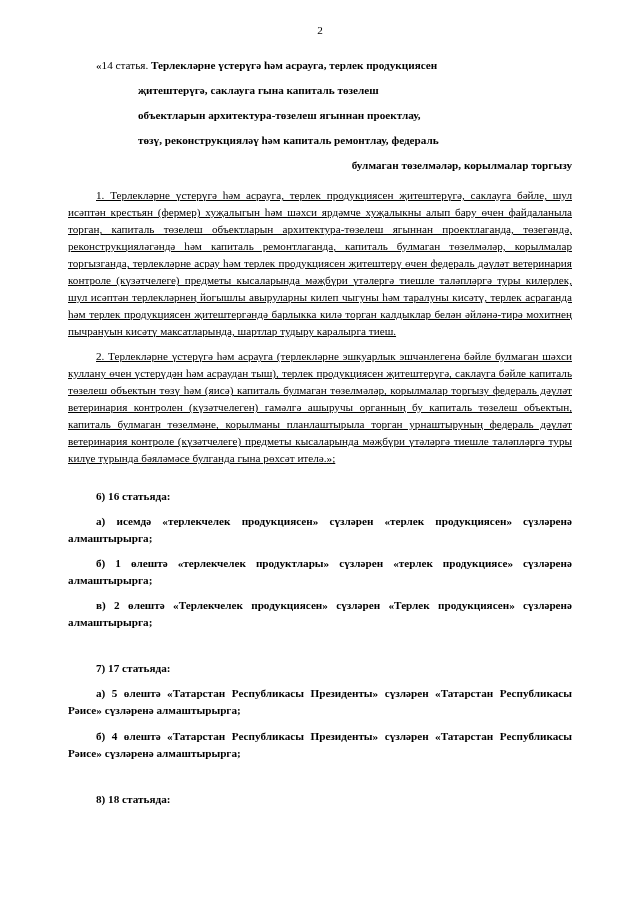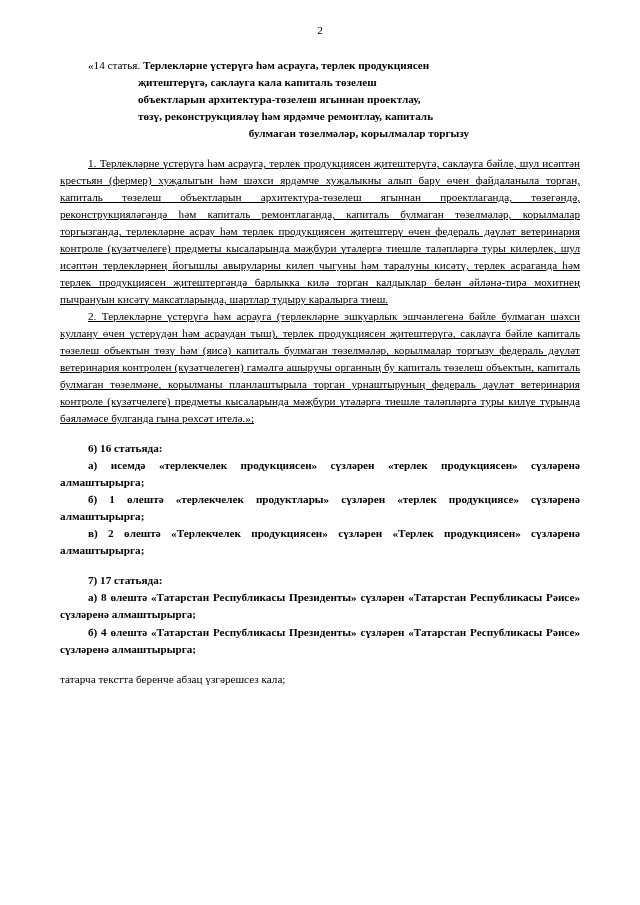--- a/index.html
+++ b/index.html
@@ -21,37 +21,37 @@
     height: 905px;
     box-sizing: border-box;
     padding: 22px 60px 0 60px;
   }
   .page-number {
     text-align: center;
     font-size: 11.2px;
     margin-bottom: 18px;
   }
   p {
-    margin: 0;
+    margin: 8px;
     text-align: justify;
     text-justify: inter-word;
   }
   .heading-block {
     margin-bottom: 13px;
   }
   .heading-line-first {
     text-align: justify;
     text-indent: 28px;
   }
   .heading-rest {
     text-align: justify;
     margin-left: 78px;
   }
   .heading-rest.last {
-    text-align: center;
+    text-align: right;
   }
   .bold {
     font-weight: bold;
   }
   .para {
     text-indent: 28px;
     margin-bottom: 0;
     text-decoration: underline;
   }
   .gap {
@@ -67,39 +67,39 @@
 </style>
 </head>
 <body>
 
 <div class="page">
 
   <div class="page-number">2</div>
 
   <div class="heading-block">
     <p class="heading-line-first"><span>«14  статья.</span> <span class="bold">Терлекләрне үстерүгә һәм асрауга, терлек продукциясен</span></p>
-    <p class="heading-rest bold">җитештерүгә, саклауга кала капиталь төзелеш</p>
+    <p class="heading-rest bold">җитештерүгә, саклауга гына капиталь төзелеш</p>
     <p class="heading-rest bold">объектларын архитектура-төзелеш ягыннан проектлау,</p>
-    <p class="heading-rest bold">төзү, реконструкцияләү һәм ярдәмче ремонтлау, капиталь</p>
+    <p class="heading-rest bold">төзү, реконструкцияләү һәм капиталь ремонтлау, федераль</p>
     <p class="heading-rest bold last">булмаган төзелмәләр, корылмалар торгызу</p>
   </div>
 
   <p class="para">1. Терлекләрне үстерүгә һәм асрауга, терлек продукциясен җитештерүгә, саклауга бәйле, шул исәптән крестьян (фермер) хуҗалыгын һәм шәхси ярдәмче хуҗалыкны алып бару өчен файдаланыла торган, капиталь төзелеш объектларын архитектура-төзелеш ягыннан проектлаганда, төзегәндә, реконструкцияләгәндә һәм капиталь ремонтлаганда, капиталь булмаган төзелмәләр, корылмалар торгызганда, терлекләрне асрау һәм терлек продукциясен җитештерү өчен федераль дәүләт ветеринария контроле (күзәтчелеге)  предметы кысаларында мәҗбүри үтәлергә тиешле таләпләргә туры килерлек, шул исәптән терлекләрнең йогышлы авыруларны килеп чыгуны һәм  таралуны кисәтү, терлек асраганда һәм терлек продукциясен җитештергәндә барлыкка килә торган калдыклар белән әйләнә-тирә мохитнең пычрануын кисәтү максатларында, шартлар тудыру каралырга тиеш.</p>
   <p class="para">2. Терлекләрне үстерүгә һәм асрауга (терлекләрне эшкуарлык эшчәнлегенә бәйле булмаган шәхси куллану өчен үстерүдән һәм асраудан тыш), терлек продукциясен җитештерүгә, саклауга бәйле капиталь төзелеш объектын төзү һәм (яисә)  капиталь булмаган төзелмәләр, корылмалар торгызу федераль дәүләт ветеринария контролен (күзәтчелеген) гамәлгә ашыручы органның бу капиталь төзелеш объектын, капиталь булмаган төзелмәне, корылманы планлаштырыла торган урнаштыруның федераль дәүләт ветеринария контроле (күзәтчелеге) предметы кысаларында мәҗбүри  үтәләргә тиешле таләпләргә туры килүе турында бәяләмәсе булганда гына рөхсәт ителә.»;</p>
 
   <div class="gap"></div>
 
   <p class="indent-item">6) 16 статьяда:</p>
   <p class="indent-item">а)  исемдә «терлекчелек продукциясен»  сүзләрен   «терлек продукциясен» сүзләренә алмаштырырга;</p>
   <p class="indent-item">б) 1  өлештә «терлекчелек продуктлары» сүзләрен «терлек продукциясе» сүзләренә алмаштырырга;</p>
   <p class="indent-item">в) 2 өлештә «Терлекчелек продукциясен» сүзләрен  «Терлек продукциясен» сүзләренә алмаштырырга;</p>
 
   <div class="gap"></div>
 
   <p class="indent-item">7)  17 статьяда:</p>
-  <p class="indent-item">а) 8  өлештә «Татарстан  Республикасы  Президенты»  сүзләрен «Татарстан Республикасы Рәисе» сүзләренә алмаштырырга;</p>
+  <p class="indent-item">а) 5  өлештә «Татарстан  Республикасы  Президенты»  сүзләрен «Татарстан Республикасы Рәисе» сүзләренә алмаштырырга;</p>
   <p class="indent-item">б) 4  өлештә «Татарстан  Республикасы  Президенты»  сүзләрен «Татарстан Республикасы Рәисе» сүзләренә алмаштырырга;</p>
 
   <div class="gap"></div>
 
-  <p class="no-indent">татарча текстта беренче абзац үзгәрешсез кала;</p>
+  <p class="indent-item">8) 18 статьяда:</p>
 
 </div>
 
 </body></html>

